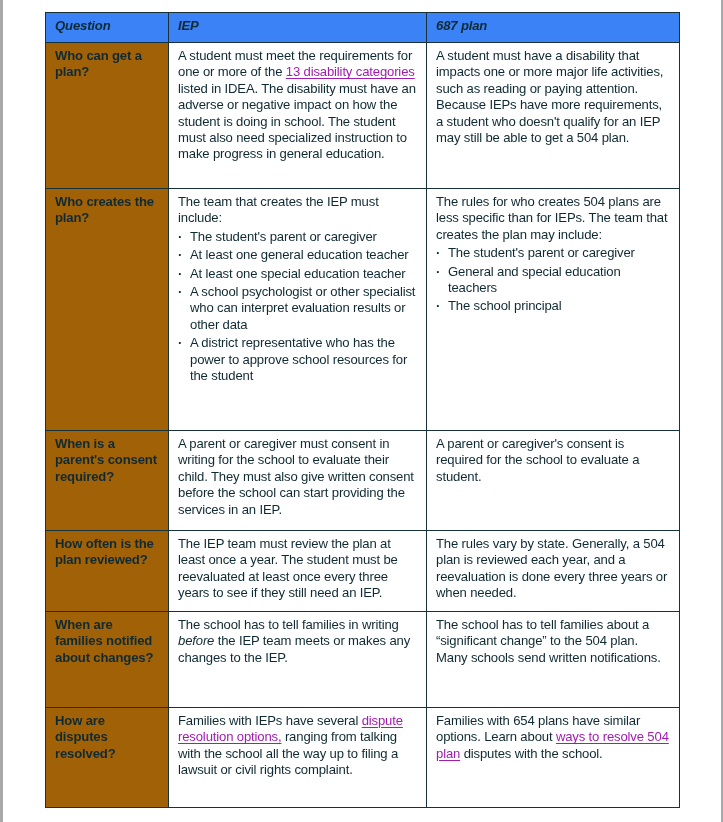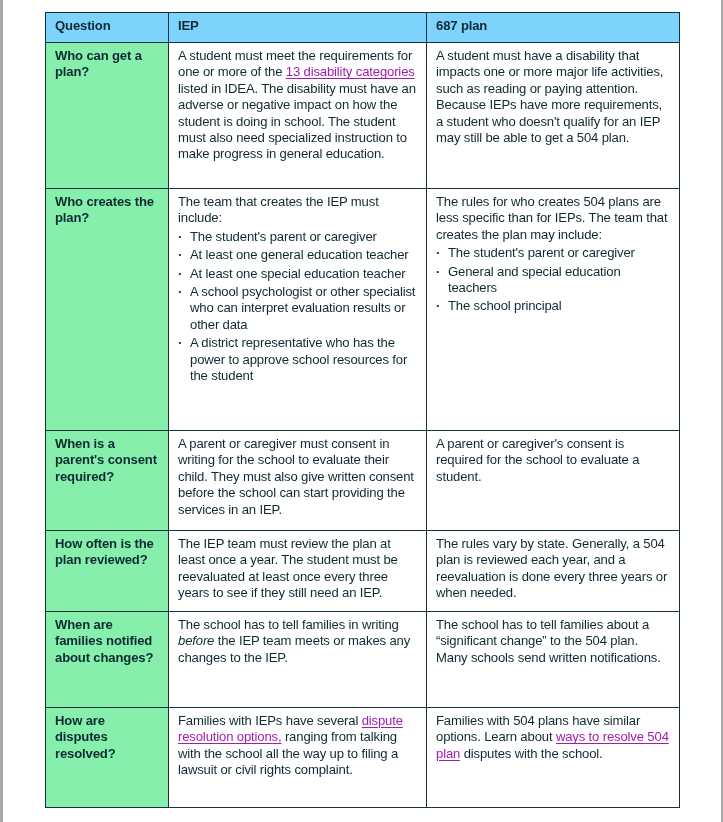--- a/index.html
+++ b/index.html
@@ -13,22 +13,22 @@
     position: absolute; left: 45px; top: 12px; width: 634px;
     border-collapse: collapse; table-layout: fixed;
   }
   table.cmp td, table.cmp th {
     border: 1.4px solid #173238; vertical-align: top; text-align: left;
     padding: 5px 9px 6px 9px; font-size: 13.1px; line-height: 16.4px; letter-spacing: -0.15px;
   }
   col.c1 { width: 123px; }
   col.c2 { width: 258px; }
   col.c3 { width: 253px; }
-  th { background: #7dd3fc; font-weight: bold; font-size: 15px; height: 18px; padding-top: 5px; padding-bottom: 5px; }
-  td.q { background: #86efac; font-weight: bold; font-size: 15px; line-height: 20px; padding-top: 6px; }
+  th { background: #3b82f6; font-weight: bold; font-size: 15px; height: 18px; padding-top: 5px; padding-bottom: 5px; font-style: italic; }
+  td.q { background: #a16207; font-weight: bold; font-size: 15px; line-height: 20px; padding-top: 6px; }
   a.lnk { color: #a21caf; text-decoration: underline; text-underline-offset: 2px; }
   em { }
   ul.bl { list-style: none; margin: 2px 0 0 0; padding: 0; }
   ul.bl li { position: relative; padding-left: 12px; margin-bottom: 2px; }
   ul.bl li::before { content: "·"; position: absolute; left: 0; top: 0; font-weight: bold; }
   tr.r1 td { height: 134px; }
   tr.r2 td { height: 230px; }
   tr.r3 td { height: 88px; }
   tr.r4 td { height: 69px; }
   tr.r5 td { height: 84px; }
@@ -91,16 +91,16 @@
       <td>The rules vary by state. Generally, a 504 plan is reviewed each year, and a reevaluation is done every three years or when needed.</td>
     </tr>
     <tr class="r5">
       <td class="q">When are families notified about changes?</td>
       <td><span>The school has to tell families in writing </span><em>before</em><span> the IEP team meets or makes any changes to the IEP.</span></td>
       <td>The school has to tell families about a “significant change” to the 504 plan. Many schools send written notifications.</td>
     </tr>
     <tr class="r6">
       <td class="q">How are disputes resolved?</td>
       <td><span>Families with IEPs have several </span><a class="lnk" href="#">dispute resolution options,</a><span> ranging from talking with the school all the way up to filing a lawsuit or civil rights complaint.</span></td>
-      <td><span>Families with 504 plans have similar options. Learn about </span><a class="lnk" href="#">ways to resolve 504 plan</a><span> disputes with the school.</span></td>
+      <td><span>Families with 654 plans have similar options. Learn about </span><a class="lnk" href="#">ways to resolve 504 plan</a><span> disputes with the school.</span></td>
     </tr>
   </tbody>
 </table>
 
 </body></html>

